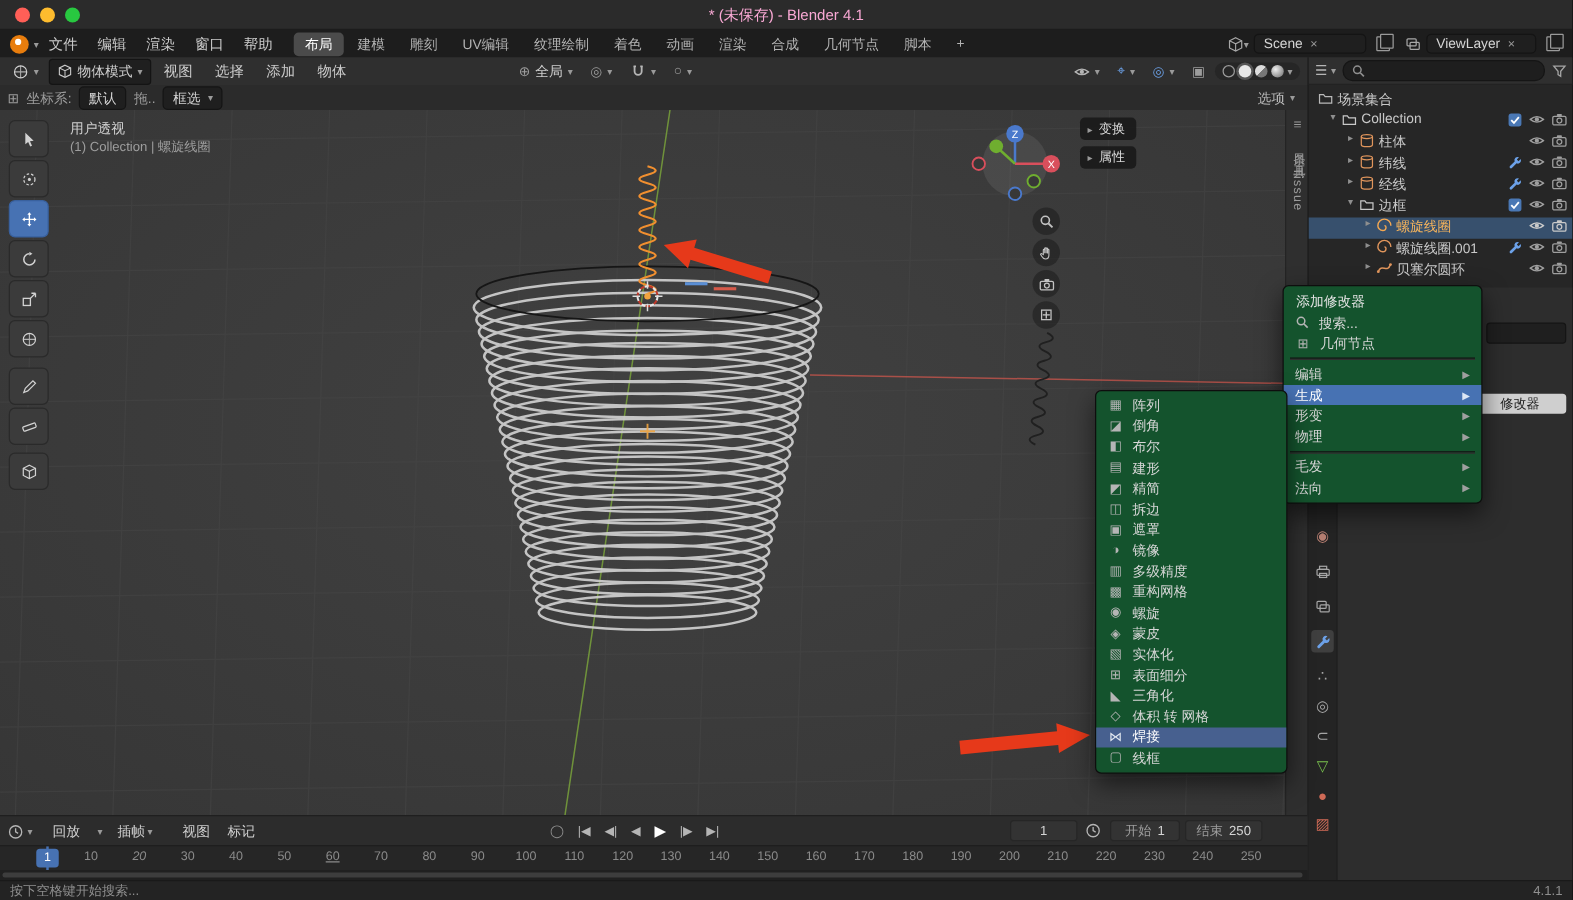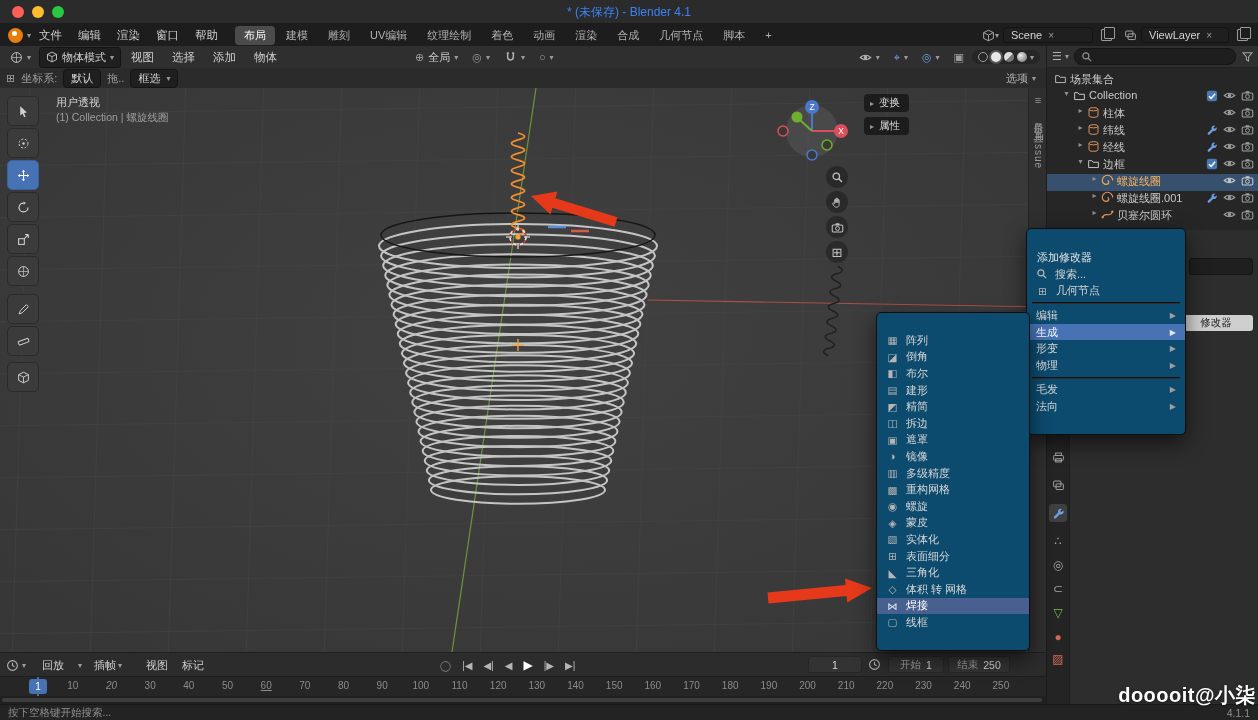--- a/index.html
+++ b/index.html
@@ -5,21 +5,21 @@
   html,body{margin:0;padding:0;background:#000;}
   body{font-family:"Liberation Sans","DejaVu Sans",sans-serif;-webkit-font-smoothing:antialiased;}
   #app{position:relative;width:1258px;height:720px;background:#303030;overflow:hidden;color:#cfcfcf;font-size:11px;}
   .abs{position:absolute}
   .flex{display:flex;align-items:center}
   .ic{width:13px;height:13px;display:block;flex:none}
   .ic12{width:12px;height:12px;display:block;flex:none}
   
   #titlebar{left:0;top:0;width:1258px;height:24px;background:#2b2b2b;border-bottom:1px solid #1c1c1c}
   .tl{width:12px;height:12px;border-radius:50%;margin-right:8px}
-  #titletext{position:absolute;left:0;right:0;top:0;height:24px;display:flex;align-items:center;justify-content:center;color:#3b82f6;font-size:12px;pointer-events:none}
+  #titletext{position:absolute;left:0;right:0;top:0;height:24px;display:flex;align-items:center;justify-content:center;color:#f9a8d4;font-size:12px;pointer-events:none}
   
   #menubar{left:0;top:24px;width:1258px;height:22px;background:#1d1d1d;display:flex;align-items:center}
   .menu-item{padding:0 8px;height:100%;display:flex;align-items:center;color:#cccccc;font-size:11.5px}
   .ws-tab{padding:2px 9px;border-radius:4px;margin:0 1px;color:#b3b3b3;font-size:11px}
   .ws-tab.active{background:#4b4b4b;color:#fff}
   .blogo{width:15px;height:15px;border-radius:50%;background:#e87d0d;position:relative;margin:0 4px 0 8px}
   .blogo:after{content:"";position:absolute;left:4px;top:3px;width:5px;height:5px;border-radius:50%;background:#fff}
   .pill{background:#1f1f1f;border:1px solid #141414;border-radius:4px;display:flex;align-items:center;gap:6px;padding:1px 7px;color:#d5d5d5}
   .dd{font-size:8px;color:#9a9a9a}
   .xg{color:#9a9a9a;font-size:10px}
@@ -55,21 +55,21 @@
   .oi{margin:0 3px 0 1px;flex:none}
   .olabel{white-space:nowrap}
   .olabel.activeobj{color:#f5b35c}
   .oright{position:absolute;right:5px;display:flex;gap:5px;align-items:center}
   
   #props{position:absolute;left:0;top:184px;width:212px;height:474px;background:#2d2d2d}
   #ptabstrip{position:absolute;left:0;top:0;width:22px;height:474px;background:#242424;border-right:1px solid #1f1f1f}
   .ptab{position:absolute;left:2px;width:18px;height:18px;display:flex;align-items:center;justify-content:center;border-radius:3px;font-size:12px;color:#a5a5a5}
   .ptab.active{background:#3f3f3f}
   
-  .menu{position:absolute;background:#0c4a6e;border:1px solid #0e0e0e;border-radius:5px;box-shadow:0 8px 20px rgba(0,0,0,.55);z-index:40;padding:19px 0}
+  .menu{position:absolute;background:#14532d;border:1px solid #0e0e0e;border-radius:5px;box-shadow:0 8px 20px rgba(0,0,0,.55);z-index:40;padding:3px 0}
   .mtitle{height:18px;display:flex;align-items:center;padding:0 10px;color:#e3e3e3;font-size:11px}
   .mrow{height:16.6px;display:flex;align-items:center;padding:0 9px;color:#d6d6d6;font-size:11px;gap:7px;white-space:nowrap}
   .mrow .mi{width:13px;text-align:center;color:#b5b5b5;font-size:10.5px;flex:none}
   .mrow.hl{background:#4772b3;color:#fff}
   .mrow.hl2{background:#47608f;color:#fff}
   .msep{height:0;border-top:1px solid #101010;border-bottom:1px solid #2f2f2f;margin:3px 5px}
   .subarr{margin-left:auto;color:#9f9f9f;font-size:8px}
   
   #tlheader{left:0;top:652px;width:1046px;height:24px;background:#2c2c2c;border-top:1px solid #1f1f1f}
   #ruler{left:0;top:676px;width:1046px;height:20px;background:#262626;border-top:1px solid #1e1e1e;overflow:hidden}
@@ -890,14 +890,13 @@
   </div>
   <div id="scrollstrip" class="abs">
       <div id="scrollhandle"></div>
     </div>
 
   <div id="statusbar" class="abs">
     <span>按下空格键开始搜索...</span>
     <span>4.1.1</span>
   </div>
 
-  <div id="watermark">dooooit@小柒</div>
 </div>
 
 </body></html>

